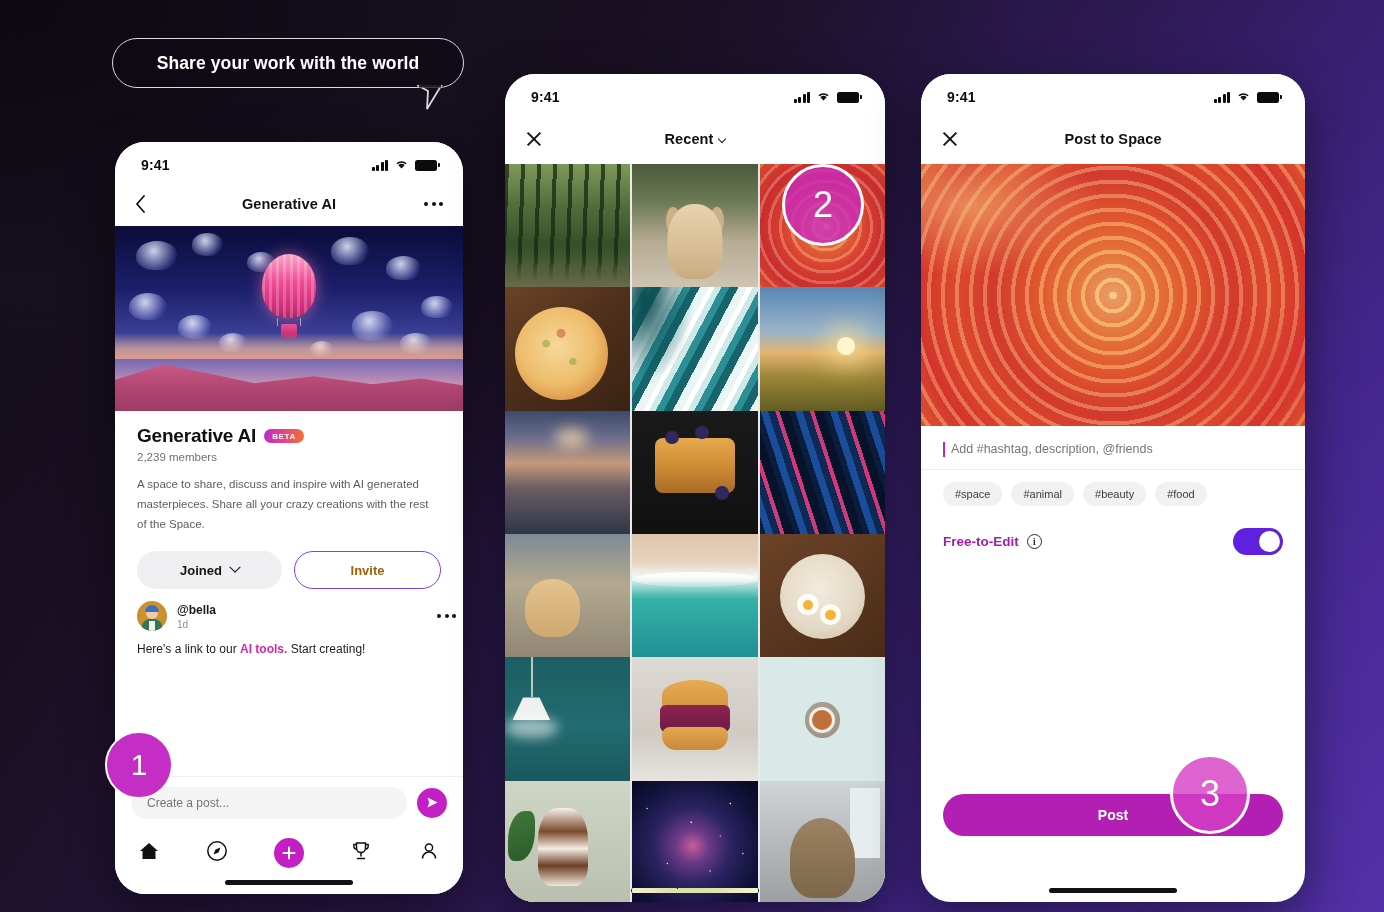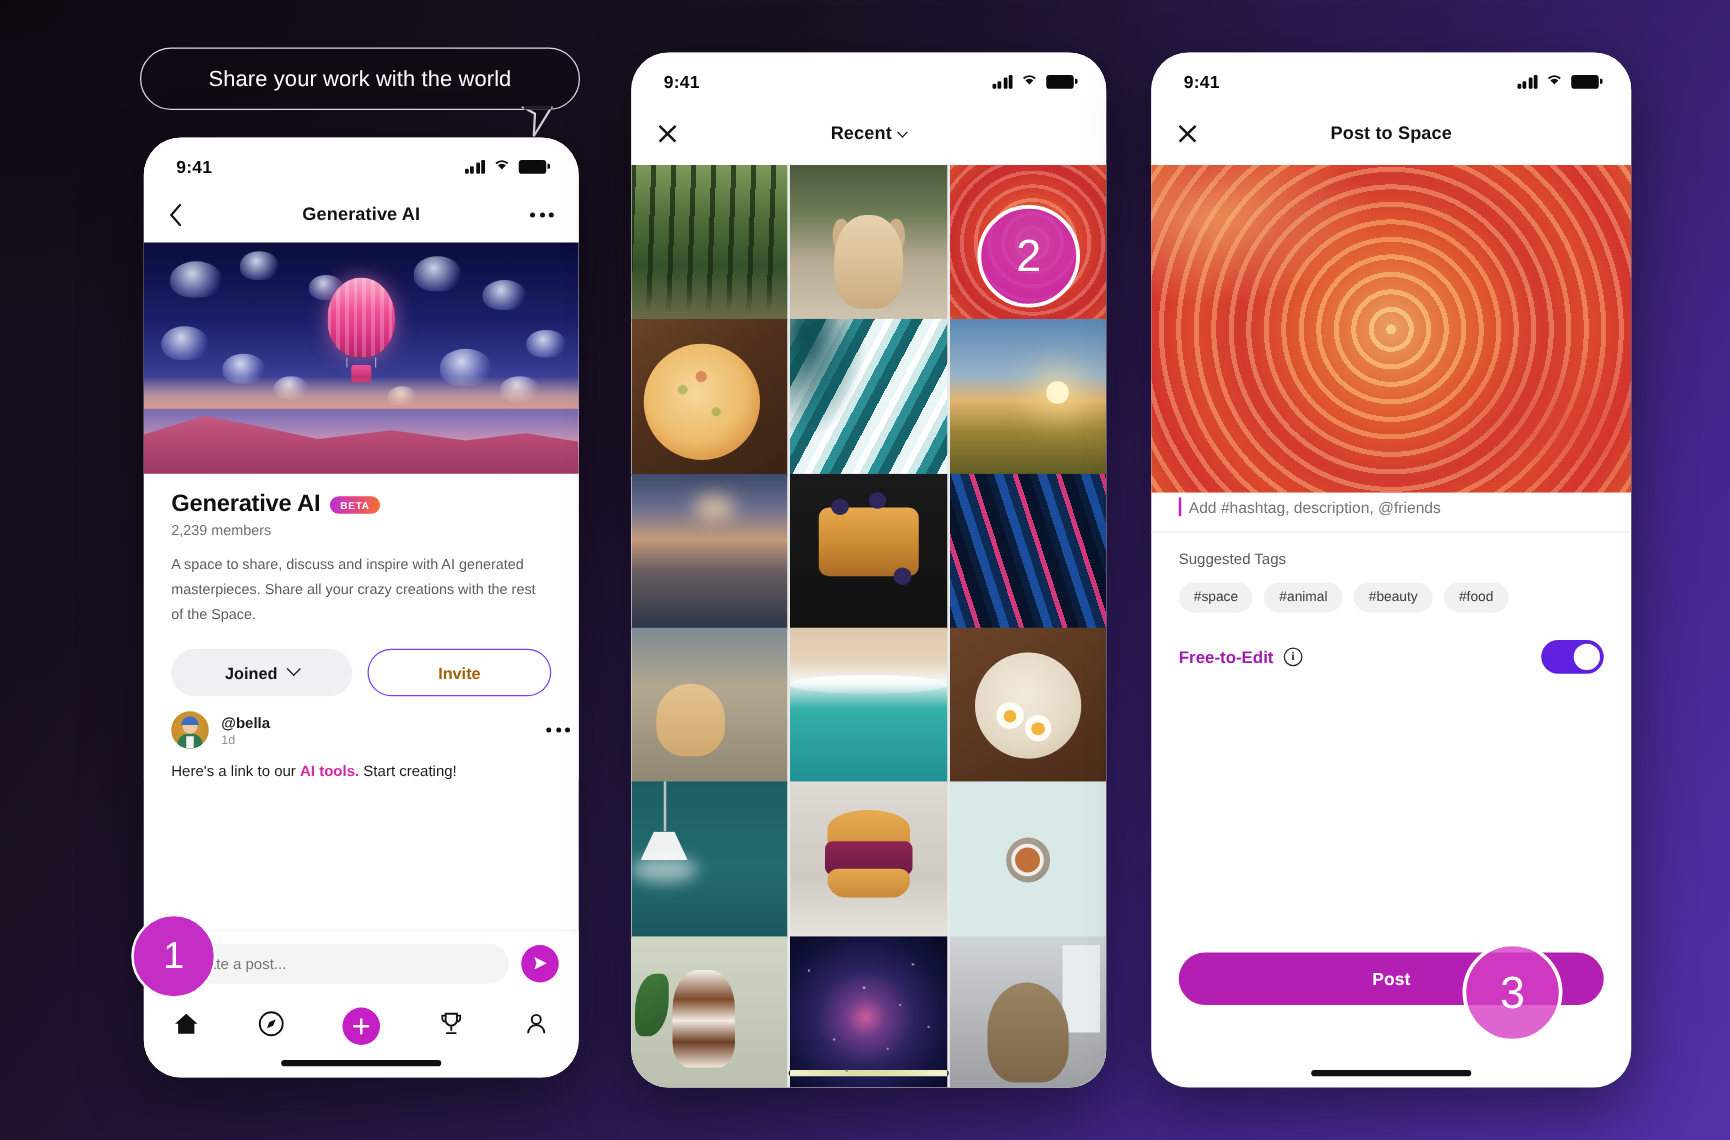--- a/index.html
+++ b/index.html
@@ -12,20 +12,21 @@
     position: relative;
   }
 
   
   .phone {
     position: absolute;
     background: #ffffff;
     border-radius: 30px;
     overflow: hidden;
     box-shadow: 0 18px 50px rgba(0,0,0,.45);
+    margin-top: 32px;
   }
   .phone-inner { position: relative; width: 100%; height: 100%; overflow: hidden; }
 
   
   .statusbar {
     height: 40px; display: flex; align-items: center;
     justify-content: space-between; padding: 6px 26px 0 26px;
     background: #fff;
   }
   .sb-time { font-size: 14px; font-weight: bold; color: #0b0b0b; letter-spacing: .2px; }
@@ -357,22 +358,22 @@
     background: repeating-radial-gradient(circle at 50% 50%, rgba(255,230,180,.30) 0 4px, rgba(190,35,40,.22) 4px 14px);
     border-radius:50%;
   }
   .hero3::before {
     content:""; position:absolute; inset:0; z-index:2;
     background:
       radial-gradient(50% 38% at 12% 16%, rgba(247,196,124,.55), transparent 70%),
       radial-gradient(46% 40% at 88% 80%, rgba(214,52,48,.45), transparent 70%);
   }
   .caption-row {
-    padding: 4px 22px 12px; border-bottom: 1px solid #ececec;
-    display: flex; align-items: flex-end; gap: 2px;
+    padding: 16px 22px 12px; border-bottom: 1px solid #ececec;
+    display: flex; align-items: flex-start; gap: 2px;
   }
   .caret { width: 2px; height: 15px; background: #c41fc4; flex: none; }
   .caption-input {
     border: none; outline: none; flex: 1; font-size: 12.5px; color: #a6a6a6;
     font-family: "Liberation Sans", sans-serif; background: transparent; padding-left: 4px;
   }
   .sugg-label { padding: 14px 22px 0; font-size: 12px; color: #5a5a5a; }
   .tags { display: flex; gap: 9px; padding: 12px 22px 0; flex-wrap: wrap; }
   .tag {
     background: #f1f1f2; border: none; border-radius: 14px; padding: 6px 12px;
@@ -403,21 +404,21 @@
     font-size: 14px; font-weight: bold; cursor: pointer;
     font-family: "Liberation Sans", sans-serif;
   }
 
   
   .callout {
     position: absolute; left: 112px; top: 38px; width: 352px; height: 50px;
     border: 1.8px solid #d9d9de; border-radius: 25px;
     background: rgba(14,10,18,.55);
     display: flex; align-items: center; justify-content: center;
-    color: #fff; font-size: 17.5px; letter-spacing: .1px;
+    color: #fff; font-size: 17.5px; letter-spacing: .1px; font-weight: bold;
   }
   .callout .tail {
     position: absolute; right: 20px; bottom: -24px; width: 26px; height: 26px;
   }
   .callout .tail svg { display:block; }
 
   
   .step {
     position: absolute; border-radius: 50%;
     display: flex; align-items: center; justify-content: center;
@@ -753,21 +754,20 @@
       <span class="nav-title">Post to Space</span>
     </div>
 
     <div class="hero3"></div>
 
     <div class="caption-row">
       <span class="caret"></span>
       <input class="caption-input" placeholder="Add #hashtag, description, @friends" style="">
     </div>
 
-    <div class="sugg-label">Suggested Tags</div>
 
     <div class="tags">
       <button class="tag">#space</button>
       <button class="tag">#animal</button>
       <button class="tag">#beauty</button>
       <button class="tag">#food</button>
     </div>
 
     <div class="fte-row">
       <span class="fte-label">Free-to-Edit</span>

